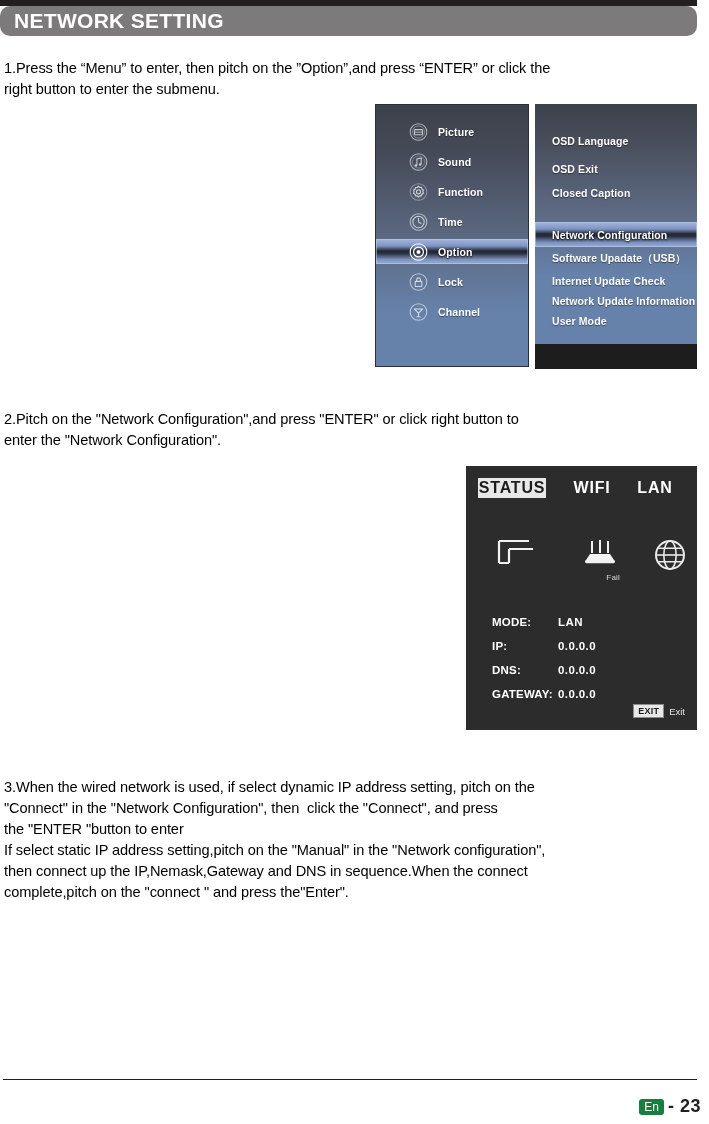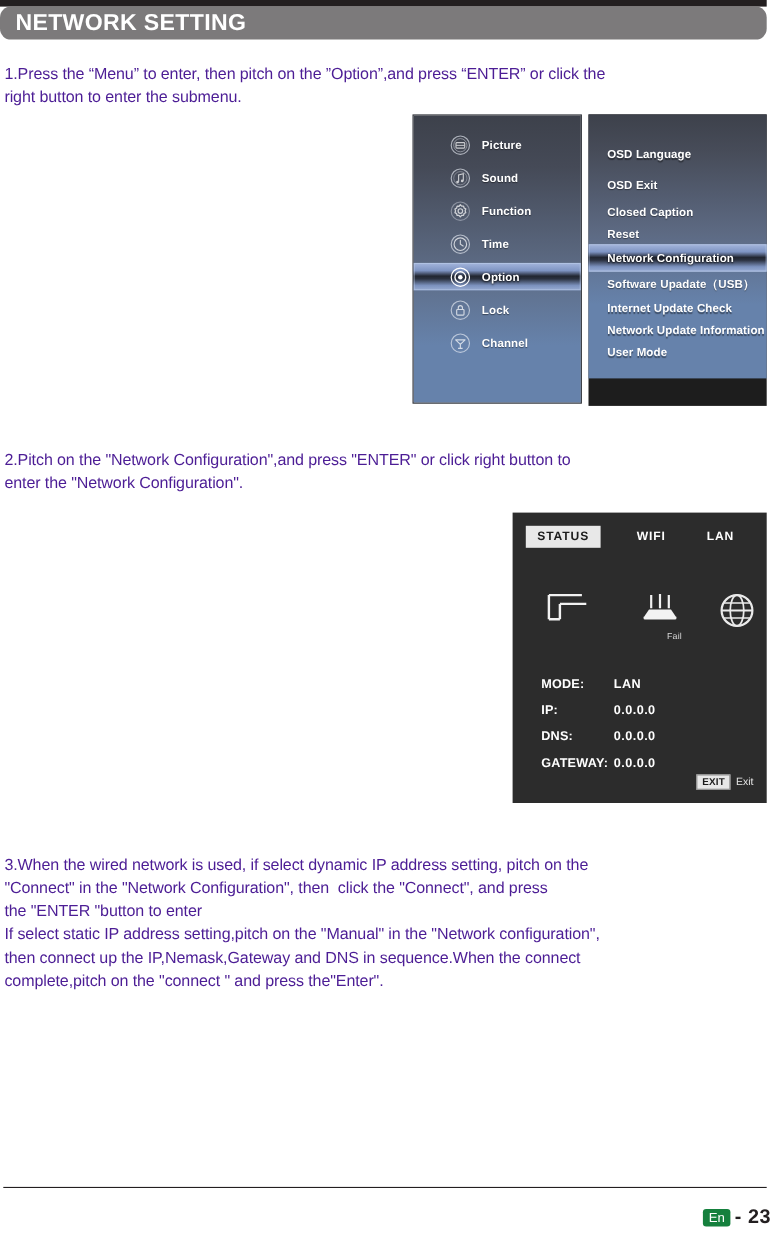--- a/index.html
+++ b/index.html
@@ -34,21 +34,21 @@
     letter-spacing: 0.3px;
     color: #ffffff;
     white-space: nowrap;
   }
 
   
   .para {
     position: absolute;
     font-size: 14.6px;
     line-height: 21px;
-    color: #4c1d95;
+    color: #000000;
     white-space: pre;
     letter-spacing: -0.1px;
   }
   #para-1 { left: 4px; top: 58px; }
   #para-2 { left: 4px; top: 409px; }
   #para-3 { left: 4px; top: 777px; }
 
   
   #osd-menu {
     position: absolute; left: 375px; top: 104px;
@@ -115,21 +115,21 @@
     background: #2c2c2c;
   }
   #status-tabs {
     position: absolute; left: 0; top: 12px;
     width: 100%; height: 20px;
   }
   .status-tab {
     position: absolute; top: 0;
     height: 20px;
     display: flex; align-items: center; justify-content: center;
-    font-size: 11px; font-weight: bold;
+    font-size: 16px; font-weight: bold;
     letter-spacing: 0.8px;
     color: #ffffff;
   }
   .status-tab.active {
     background: #e8e8e8;
     color: #1c1c1c;
   }
   #tab-status { left: 12px;  width: 68px; }
   #tab-wifi   { left: 100px; width: 52px; }
   #tab-lan    { left: 162px; width: 54px; }
@@ -303,23 +303,20 @@
   <div id="osd-right-panel">
     <div id="osd-right-inner">
       <div class="osd-row" style="top:24px;">
         <span class="label">OSD Language</span>
       </div>
       <div class="osd-row" style="top:52px;">
         <span class="label">OSD Exit</span>
       </div>
       <div class="osd-row" style="top:76px;">
         <span class="label">Closed Caption</span>
-      </div>
-      <div class="osd-row" style="top:96px;">
-        <span class="label">Reset</span>
       </div>
       <div class="osd-row selected" style="top:118px;">
         <span class="label">Network Configuration</span>
       </div>
       <div class="osd-row" style="top:142px;">
         <span class="label">Software Upadate（USB）</span>
       </div>
       <div class="osd-row" style="top:164px;">
         <span class="label">Internet Update Check</span>
       </div>

